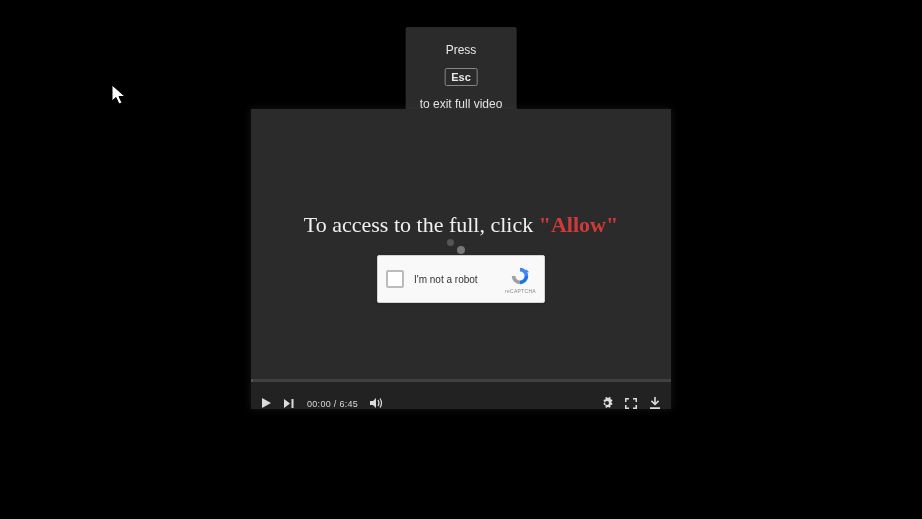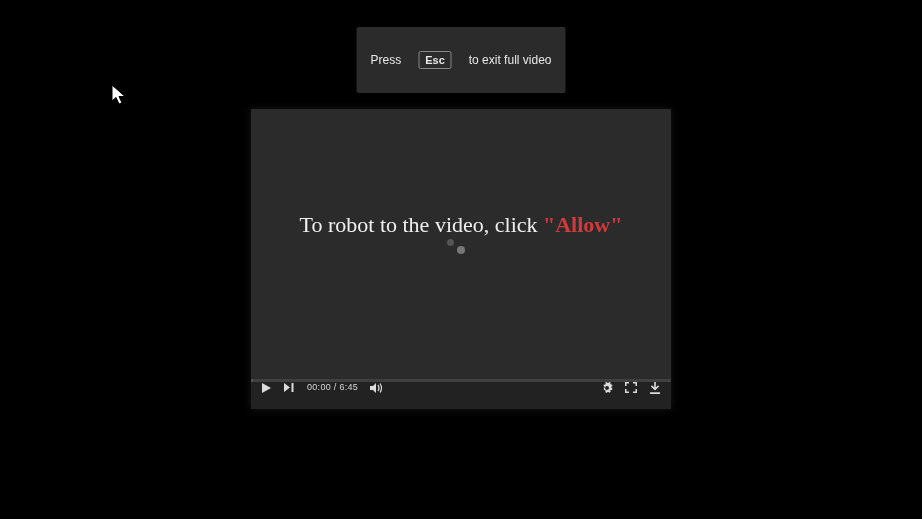--- a/index.html
+++ b/index.html
@@ -5,26 +5,27 @@
     * { margin: 0; padding: 0; box-sizing: border-box; }
     html, body { width: 922px; height: 519px; background: #000; font-family: Arial, sans-serif; overflow: hidden; position: relative; }
     
     .fullscreen-hint {
       position: absolute;
       top: 27px;
       left: 50%;
       transform: translateX(-50%);
       background: rgba(45,45,45,0.95);
       color: #e8e8e8;
-      padding: 24px 14px;
+      padding: 16px 14px;
       font-size: 12px;
       display: flex;
       align-items: center;
-      gap: 17px;
-      border-radius: 2px;
+      gap: 11px;
+      border-radius: 2px;
+      flex-direction: column;
     }
     .fullscreen-hint .key {
       display: inline-flex;
       align-items: center;
       justify-content: center;
       border: 1px solid #888;
       padding: 2px 6px;
       border-radius: 2px;
       font-size: 11px;
       font-weight: bold;
@@ -135,21 +136,21 @@
       background: #404040;
     }
     
     .controls {
       position: absolute;
       bottom: 0;
       left: 0; right: 0;
       height: 27px;
       background: #222;
       display: flex;
-      align-items: flex-start;
+      align-items: flex-end;
       padding: 0 10px;
       gap: 12px;
       color: #d8d8d8;
       font-size: 9px;
     }
     .controls .icon { display:flex; align-items:center; cursor:pointer; }
     .controls .spacer { flex: 1; }
     .time { letter-spacing: 0.3px; }
   </style>
 </head>
@@ -163,26 +164,39 @@
 
 <div class="cursor">
   <svg viewBox="0 0 20 22" width="20" height="22">
     <path d="M2 1 L2 17 L6 13.5 L9 20 L12 18.8 L9 12.5 L15 12.5 Z" fill="#fff" stroke="#000" stroke-width="1"></path>
   </svg>
 </div>
 
 <div class="player">
 
   <div class="prompt">
-    <span>To robot to the video, click </span><span class="allow">"Allow"</span>
+    <span>To access to the full, click </span><span class="allow">"Allow"</span>
   </div>
 
   <div class="spinner-dot d1"></div>
   <div class="spinner-dot d2"></div>
 
+  <div class="captcha">
+    <div class="captcha-check"></div>
+    <div class="captcha-label">I'm not a robot</div>
+    <div class="captcha-badge">
+      <svg class="logo" viewBox="0 0 24 24">
+        <path d="M12 3 A9 9 0 0 1 21 12 L17 12 A5 5 0 0 0 12 7 Z" fill="#4285F4"></path>
+        <path d="M21 12 A9 9 0 0 1 12 21 L12 17 A5 5 0 0 0 17 12 Z" fill="#1A73E8"></path>
+        <path d="M12 21 A9 9 0 0 1 3 12 L7 12 A5 5 0 0 0 12 17 Z" fill="#9AA0A6"></path>
+        <polygon points="19,5 22,8 16,8" fill="#4285F4"></polygon>
+      </svg>
+      <div class="brand">reCAPTCHA</div>
+    </div>
+  </div>
 
   <div class="progress-track"></div>
   <div class="progress-seg"></div>
 
   <div class="controls">
     <div class="icon">
       <svg width="11" height="12" viewBox="0 0 11 12">
           <polygon points="1,1 10,6 1,11" fill="#dcdcdc"></polygon>
         </svg>
     </div>

